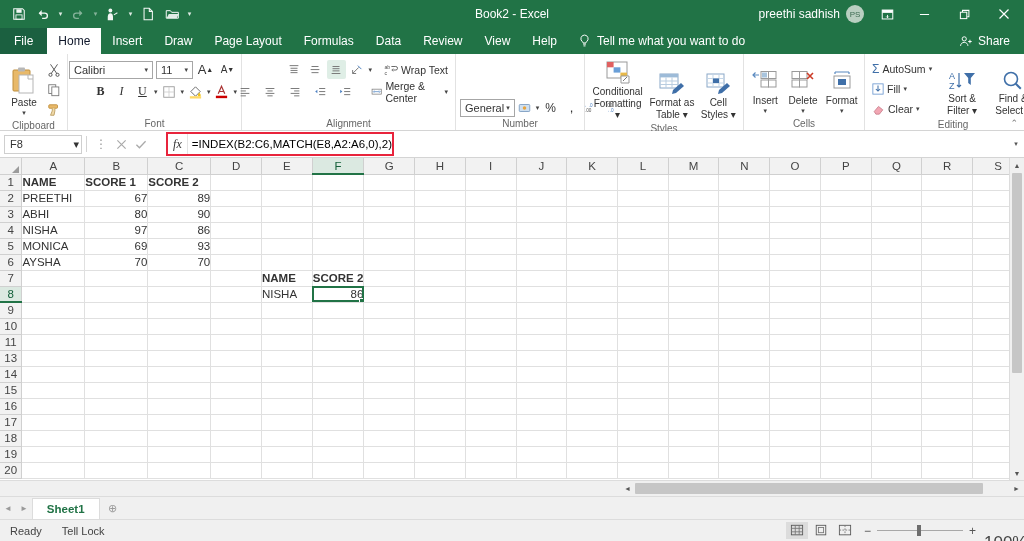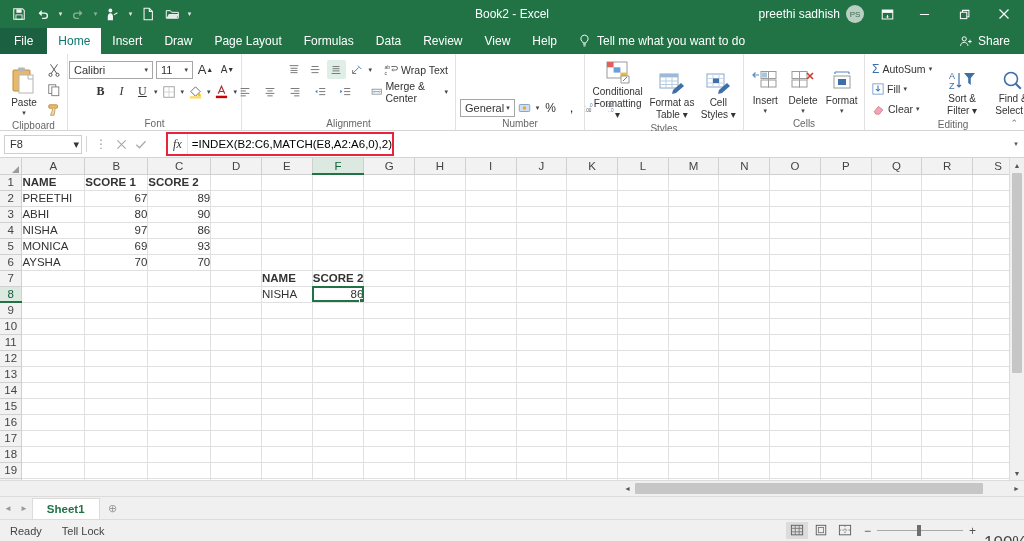--- a/index.html
+++ b/index.html
@@ -23,21 +23,21 @@
           font-size:8px;display:flex;align-items:center;justify-content:center;}
   .win-btn{width:40px;height:28px;display:flex;align-items:center;justify-content:center;
            cursor:pointer;}
   .ribbon-opt{width:34px;height:28px;display:flex;align-items:center;justify-content:center;cursor:pointer;}
 
   
   .tabbar{height:26px;background:#217346;display:flex;align-items:stretch;flex:0 0 26px;
           position:relative;}
   .tab{padding:0 11px;display:flex;align-items:center;color:#fff;font-size:12px;cursor:pointer;}
   .tab.file{background:#1b6040;padding:0 14px;}
-  .tab.active{background:#fff;color:#0f766e;text-align:center;}
+  .tab.active{background:#fff;color:#0f172a;text-align:center;}
   .tellme{display:flex;align-items:center;gap:6px;color:#fff;padding-left:10px;font-size:12px;cursor:pointer;}
   .share{margin-left:auto;display:flex;align-items:center;gap:5px;color:#fff;
          font-size:12px;padding:0 14px;cursor:pointer;}
 
   
   .ribbon{height:76px;background:#fff;border-bottom:1px solid #d4d4d4;display:flex;
           flex:0 0 76px;position:relative;}
   .grp{display:flex;flex-direction:column;position:relative;border-right:1px solid #e2e2e2;
        padding:2px 4px 0 4px;}
   .grp-body{flex:1;display:flex;align-items:flex-end;padding-top:2px;}
@@ -875,42 +875,20 @@
             <td class="cell" style="width: 51px;"></td>
             <td class="cell" style="width: 51px;"></td>
             <td class="cell" style="width: 51px;"></td>
             <td class="cell" style="width: 51px;"></td>
             <td class="cell" style="width: 51px;"></td>
             <td class="cell" style="width: 51px;"></td>
             <td class="cell" style="width: 51px;"></td>
             <td class="cell" style="width: 51px;"></td>
           </tr>
           <tr>
-            <td class="rowhead">12</td>
-            <td class="cell" style="width: 63px;"></td>
-            <td class="cell" style="width: 63px;"></td>
-            <td class="cell" style="width: 63px;"></td>
-            <td class="cell" style="width: 51px;"></td>
-            <td class="cell" style="width: 51px;"></td>
-            <td class="cell" style="width: 51px;"></td>
-            <td class="cell" style="width: 51px;"></td>
-            <td class="cell" style="width: 51px;"></td>
-            <td class="cell" style="width: 51px;"></td>
-            <td class="cell" style="width: 51px;"></td>
-            <td class="cell" style="width: 51px;"></td>
-            <td class="cell" style="width: 51px;"></td>
-            <td class="cell" style="width: 51px;"></td>
-            <td class="cell" style="width: 51px;"></td>
-            <td class="cell" style="width: 51px;"></td>
-            <td class="cell" style="width: 51px;"></td>
-            <td class="cell" style="width: 51px;"></td>
-            <td class="cell" style="width: 51px;"></td>
-            <td class="cell" style="width: 51px;"></td>
-          </tr>
-          <tr>
             <td class="rowhead">13</td>
             <td class="cell" style="width: 63px;"></td>
             <td class="cell" style="width: 63px;"></td>
             <td class="cell" style="width: 63px;"></td>
             <td class="cell" style="width: 51px;"></td>
             <td class="cell" style="width: 51px;"></td>
             <td class="cell" style="width: 51px;"></td>
             <td class="cell" style="width: 51px;"></td>
             <td class="cell" style="width: 51px;"></td>
             <td class="cell" style="width: 51px;"></td>

